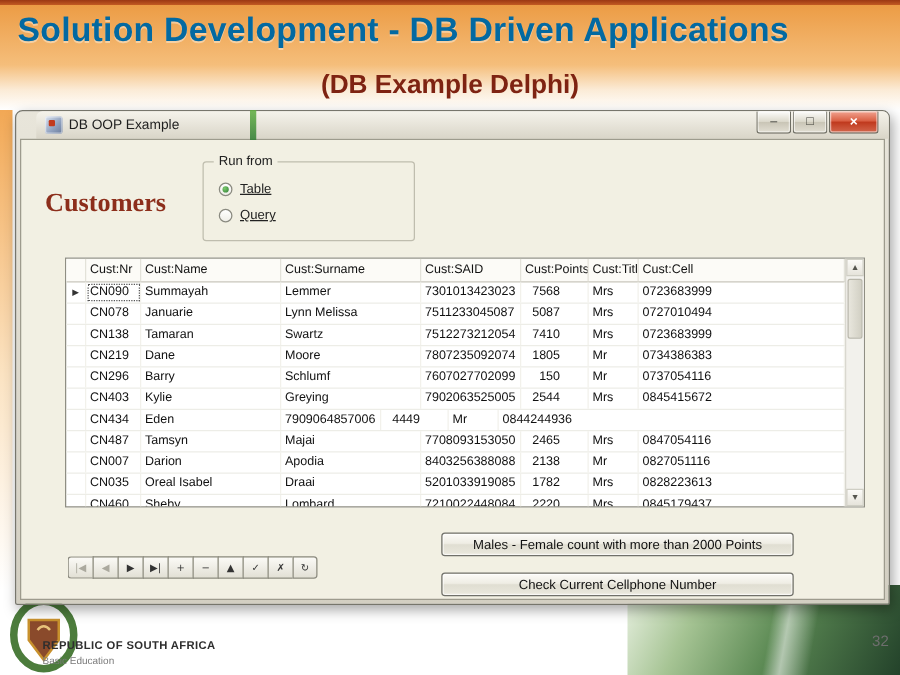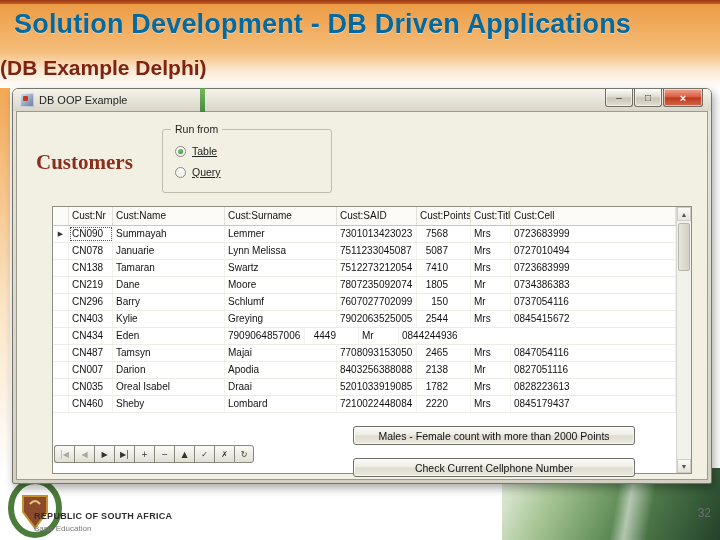--- a/index.html
+++ b/index.html
@@ -6,39 +6,39 @@
   body{
     width:720px;height:540px;position:relative;overflow:hidden;background:#FFFFFF;
     font-family:"Liberation Sans", sans-serif;
   }
   
   .top-stripe{position:absolute;top:0;left:0;right:0;height:4px;background:linear-gradient(180deg,#9C3813,#C25A22);}
   .header-band{position:absolute;top:4px;left:0;right:0;height:48px;background:linear-gradient(180deg,#EC9C45,#F5BE7B);}
   .header-fade{position:absolute;top:52px;left:0;right:0;height:36px;background:linear-gradient(180deg,#F5BE7B,#FBEBD6 55%,#FFFFFF);}
   .slide-title{position:absolute;top:9px;left:14px;font-size:27px;font-weight:bold;color:#0369a1;
     letter-spacing:.2px;text-shadow:0 1px 0 rgba(255,255,255,.4);white-space:nowrap;}
-  .slide-subtitle{position:absolute;top:56px;left:0;width:100%;font-size:21px;font-weight:bold;color:#7E2312;}
+  .slide-subtitle{position:absolute;top:56px;left:0;width:100%;text-align:center;font-size:21px;font-weight:bold;color:#7E2312;}
   .left-strip{position:absolute;top:88px;left:0;width:10px;height:384px;background:linear-gradient(180deg,#F2A855,#FBE3C2 55%,#FFFFFF);}
   .green-accent{position:absolute;left:200px;top:88px;width:5px;height:24px;z-index:8;opacity:.85;
     background:linear-gradient(180deg,#5FAE3E,#2E7D32);}
   .photo-strip{position:absolute;right:0;bottom:0;width:218px;height:72px;
     background:
       linear-gradient(100deg, rgba(255,255,255,0) 52%, rgba(255,255,255,.55) 58%, rgba(255,255,255,0) 68%),
       linear-gradient(115deg,#E9F1E2 0%,#A6C494 25%,#5C8A54 55%,#23422A 100%);}
   .page-number{position:absolute;right:9px;bottom:20px;font-size:12px;color:#6E6E6E;z-index:9;}
   .coat-logo{position:absolute;left:2px;top:466px;width:64px;height:74px;z-index:2;}
   .footer-dept{position:absolute;left:34px;top:500px;font-size:8px;color:#7A7A7A;z-index:2;margin-top:24px;}
   .footer-country{position:absolute;left:34px;top:511px;font-size:9px;font-weight:bold;color:#2E2E2E;letter-spacing:.3px;z-index:2;}
 
   
   .app-window{position:absolute;left:12px;top:88px;width:698px;height:394px;z-index:5;
     background:linear-gradient(180deg,#E8E5DA,#D3CFC2);
     border:1px solid #77766C;border-radius:6px 6px 2px 2px;
     box-shadow:2px 4px 10px rgba(0,0,0,.35);}
-  .title-bar{position:absolute;top:0;left:0;right:0;height:22px;border-radius:5px 5px 0 0;
+  .title-bar{position:absolute;top:0;left:16px;right:0;height:22px;border-radius:5px 5px 0 0;
     background:linear-gradient(180deg,#F5F3EB,#D9D5C8);display:flex;align-items:center;padding-left:7px;box-sizing:border-box;}
   .win-icon{width:14px;height:14px;margin-right:5px;border-radius:2px;flex:0 0 auto;
     background:linear-gradient(135deg,#DCE4F0 0%,#8FA0BE 60%,#6A7C9C 100%);
     box-shadow:inset 0 0 0 1px rgba(255,255,255,.5);position:relative;}
   .win-icon::after{content:"";position:absolute;left:3px;top:3px;width:5px;height:5px;background:#C23A1E;border-radius:1px;}
   .title-text{font-size:11px;color:#1F1F1F;}
   .win-buttons{position:absolute;top:0;right:8px;display:flex;gap:1px;}
   .win-btn{width:28px;height:18px;border:1px solid #6F6E64;border-top:none;border-radius:0 0 3px 3px;
     display:flex;align-items:center;justify-content:center;font-size:10px;color:#3A3A34;box-sizing:border-box;
     background:linear-gradient(180deg,#FDFDFB,#DCD9CC 48%,#C9C5B6 52%,#E2DFD3);
@@ -53,21 +53,21 @@
   .groupbox{position:absolute;left:145px;top:17px;width:168px;height:62px;border:1px solid #BFBDAE;border-radius:3px;}
   .groupbox-label{position:absolute;top:-7px;left:8px;background:#F2F0E3;padding:0 4px;font-size:10.5px;color:#222;}
   .radio-row{position:absolute;left:12px;display:flex;align-items:flex-end;gap:6px;font-size:10.5px;color:#222;text-decoration:underline;}
   .radio-row.r0{top:15px}.radio-row.r1{top:36px}
   .radio{width:11px;height:11px;border:1px solid #8A8A80;border-radius:50%;
     background:linear-gradient(180deg,#FFFFFF,#EFEEE8);position:relative;flex:0 0 auto;box-sizing:border-box;}
   .radio.sel::after{content:"";position:absolute;left:2px;top:2px;width:5px;height:5px;border-radius:50%;
     background:radial-gradient(circle at 35% 35%, #7CCB6E, #2E7D32);}
 
   
-  .grid{position:absolute;left:35px;top:94px;width:640px;height:268px;border:1px solid #8F8E83;
+  .grid{position:absolute;left:35px;top:94px;width:640px;height:200px;border:1px solid #8F8E83;
     background:#FFFFFF;display:flex;box-sizing:border-box;}
   .grid-main{flex:1;overflow:hidden;}
   .grid-header{display:flex;height:18px;background:#FCFBF7;border-bottom:1px solid #C9C8BE;}
   .hcell{font-size:10px;color:#111;padding:3px 3px 0 3px;border-right:1px solid #E3E2D9;
     white-space:nowrap;overflow:hidden;box-sizing:border-box;}
   .row{display:flex;height:16px;border-bottom:1px solid #EDEDE7;}
   .cell{font-size:10px;color:#111;padding:2px 3px 0 3px;border-right:1px solid #F2F1EB;
     white-space:nowrap;overflow:hidden;box-sizing:border-box;}
   .w-ind{width:16px;min-width:16px;text-align:center;}
   .cell.ind{font-size:7px;color:#333;padding-top:4px;}

